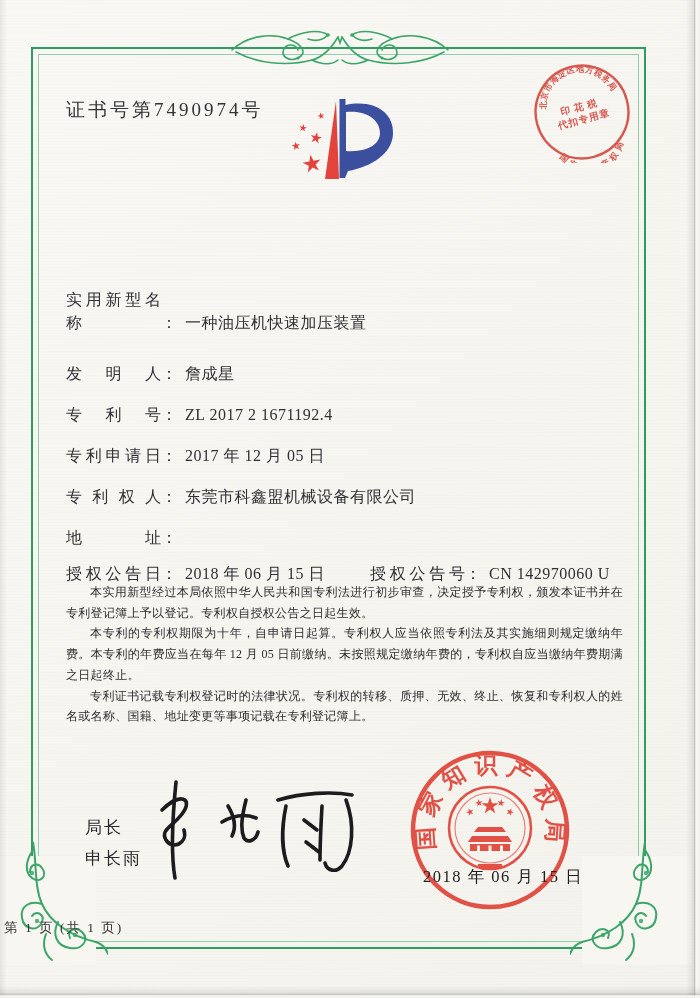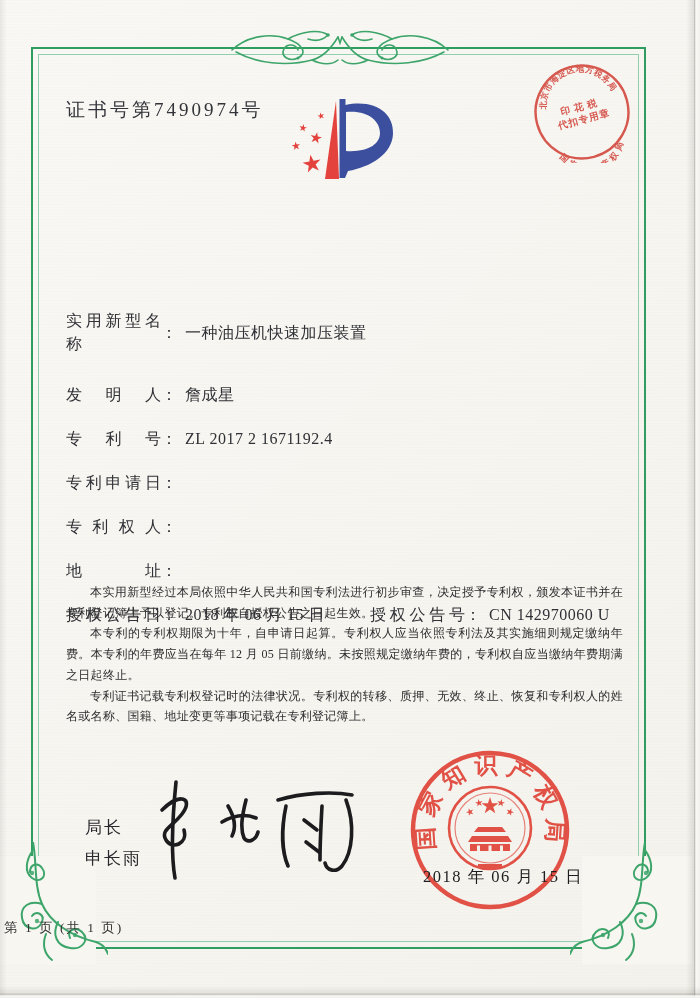--- a/index.html
+++ b/index.html
@@ -41,21 +41,21 @@
 
   .cert-no{position:absolute;left:66px;top:97px;font-size:19px;letter-spacing:3px;color:#33343a;}
 
   .logo{position:absolute;left:283px;top:94px;width:150px;height:105px;}
   .tax-stamp{position:absolute;left:531px;top:61px;width:102px;height:102px;opacity:.92;}
 
   .title{position:absolute;left:0;top:201px;width:680px;text-align:center;
     font-size:37px;font-weight:700;letter-spacing:8px;color:#2c2d36;}
 
   .fields{position:absolute;left:66px;top:288px;width:566px;font-size:16px;color:#303136;}
-  .frow{display:flex;align-items:center;margin-bottom:18px;line-height:23px;margin-top:21px;}
+  .frow{display:flex;align-items:flex-end;margin-bottom:18px;line-height:23px;}
   .frow.gap-lg{margin-bottom:28px;}
   .flabel{display:inline-block;width:95px;text-align:justify;text-align-last:justify;flex:0 0 95px;}
   .fcolon{flex:0 0 auto;margin-right:8px;}
   .fvalue{white-space:pre-line;letter-spacing:.5px;}
   .frow-split{display:flex;margin-bottom:0;}
   .fgroup{display:flex;align-items:flex-start;line-height:23px;}
   .fgroup.right{margin-left:45px;}
 
   .paras{position:absolute;left:66px;top:582px;width:557px;
     font-size:12px;line-height:20.7px;text-align:justify;color:#2d2d2f;letter-spacing:.3px;}
@@ -183,24 +183,26 @@
       <span class="fvalue">詹成星</span>
     </div>
     <div class="frow">
       <span class="flabel">专利号</span>
         <span class="fcolon">：</span>
       <span class="fvalue">ZL 2017 2 1671192.4</span>
     </div>
     <div class="frow">
       <span class="flabel">专利申请日</span>
         <span class="fcolon">：</span>
+      <span class="fvalue">2017 年 12 月 05 日</span>
     </div>
     <div class="frow">
       <span class="flabel">专利权人</span>
         <span class="fcolon">：</span>
+      <span class="fvalue">东莞市科鑫盟机械设备有限公司</span>
     </div>
     <div class="frow" style="margin-bottom:13px;">
       <span class="flabel">地址</span>
         <span class="fcolon">：</span>
     </div>
     <div class="frow frow-split">
       <span class="fgroup">
         <span class="flabel">授权公告日</span>
           <span class="fcolon">：</span>
         <span class="fvalue">2018 年 06 月 15 日</span>

